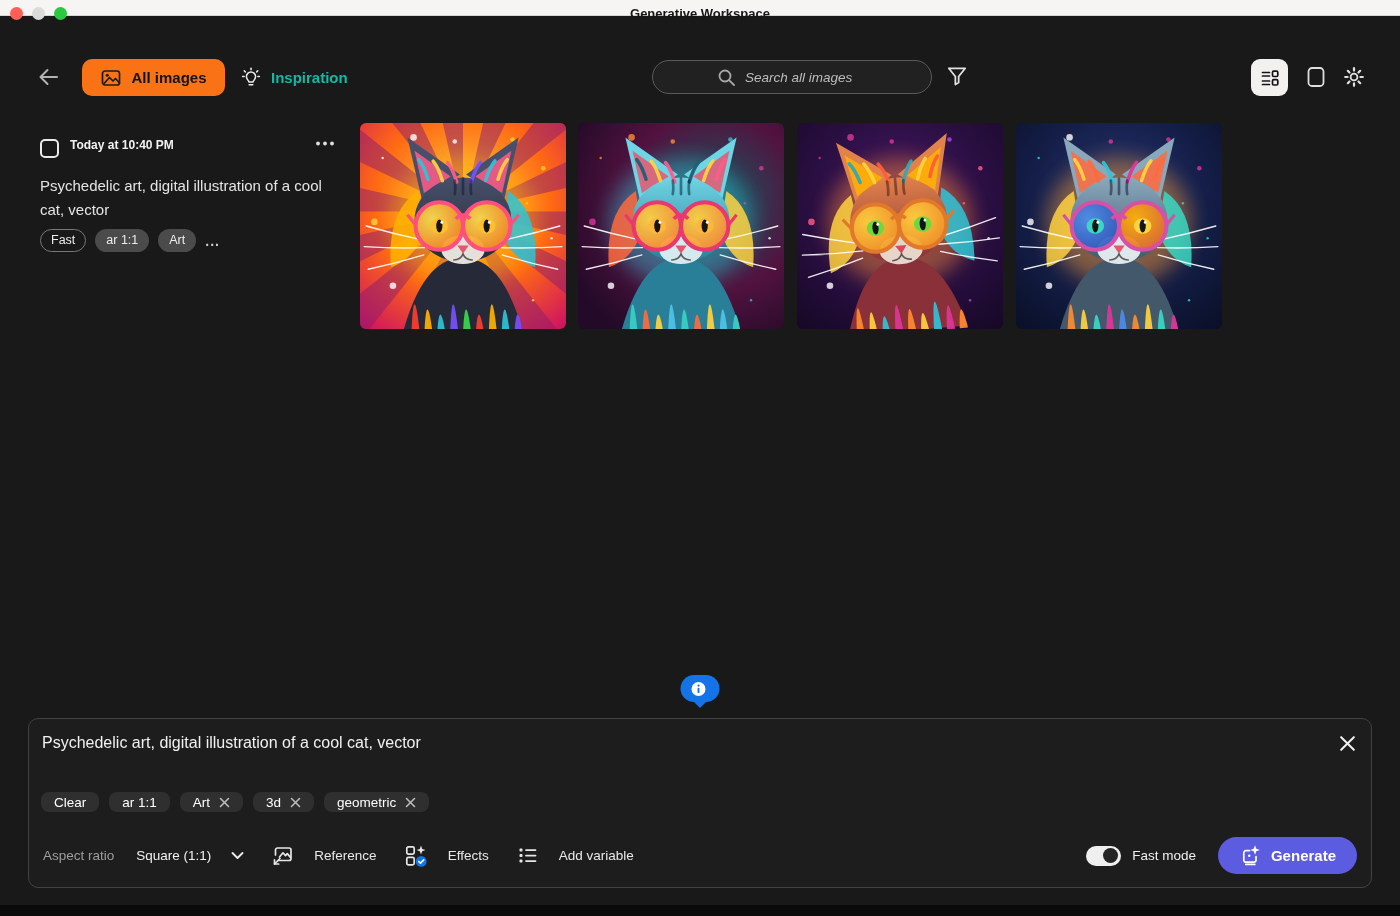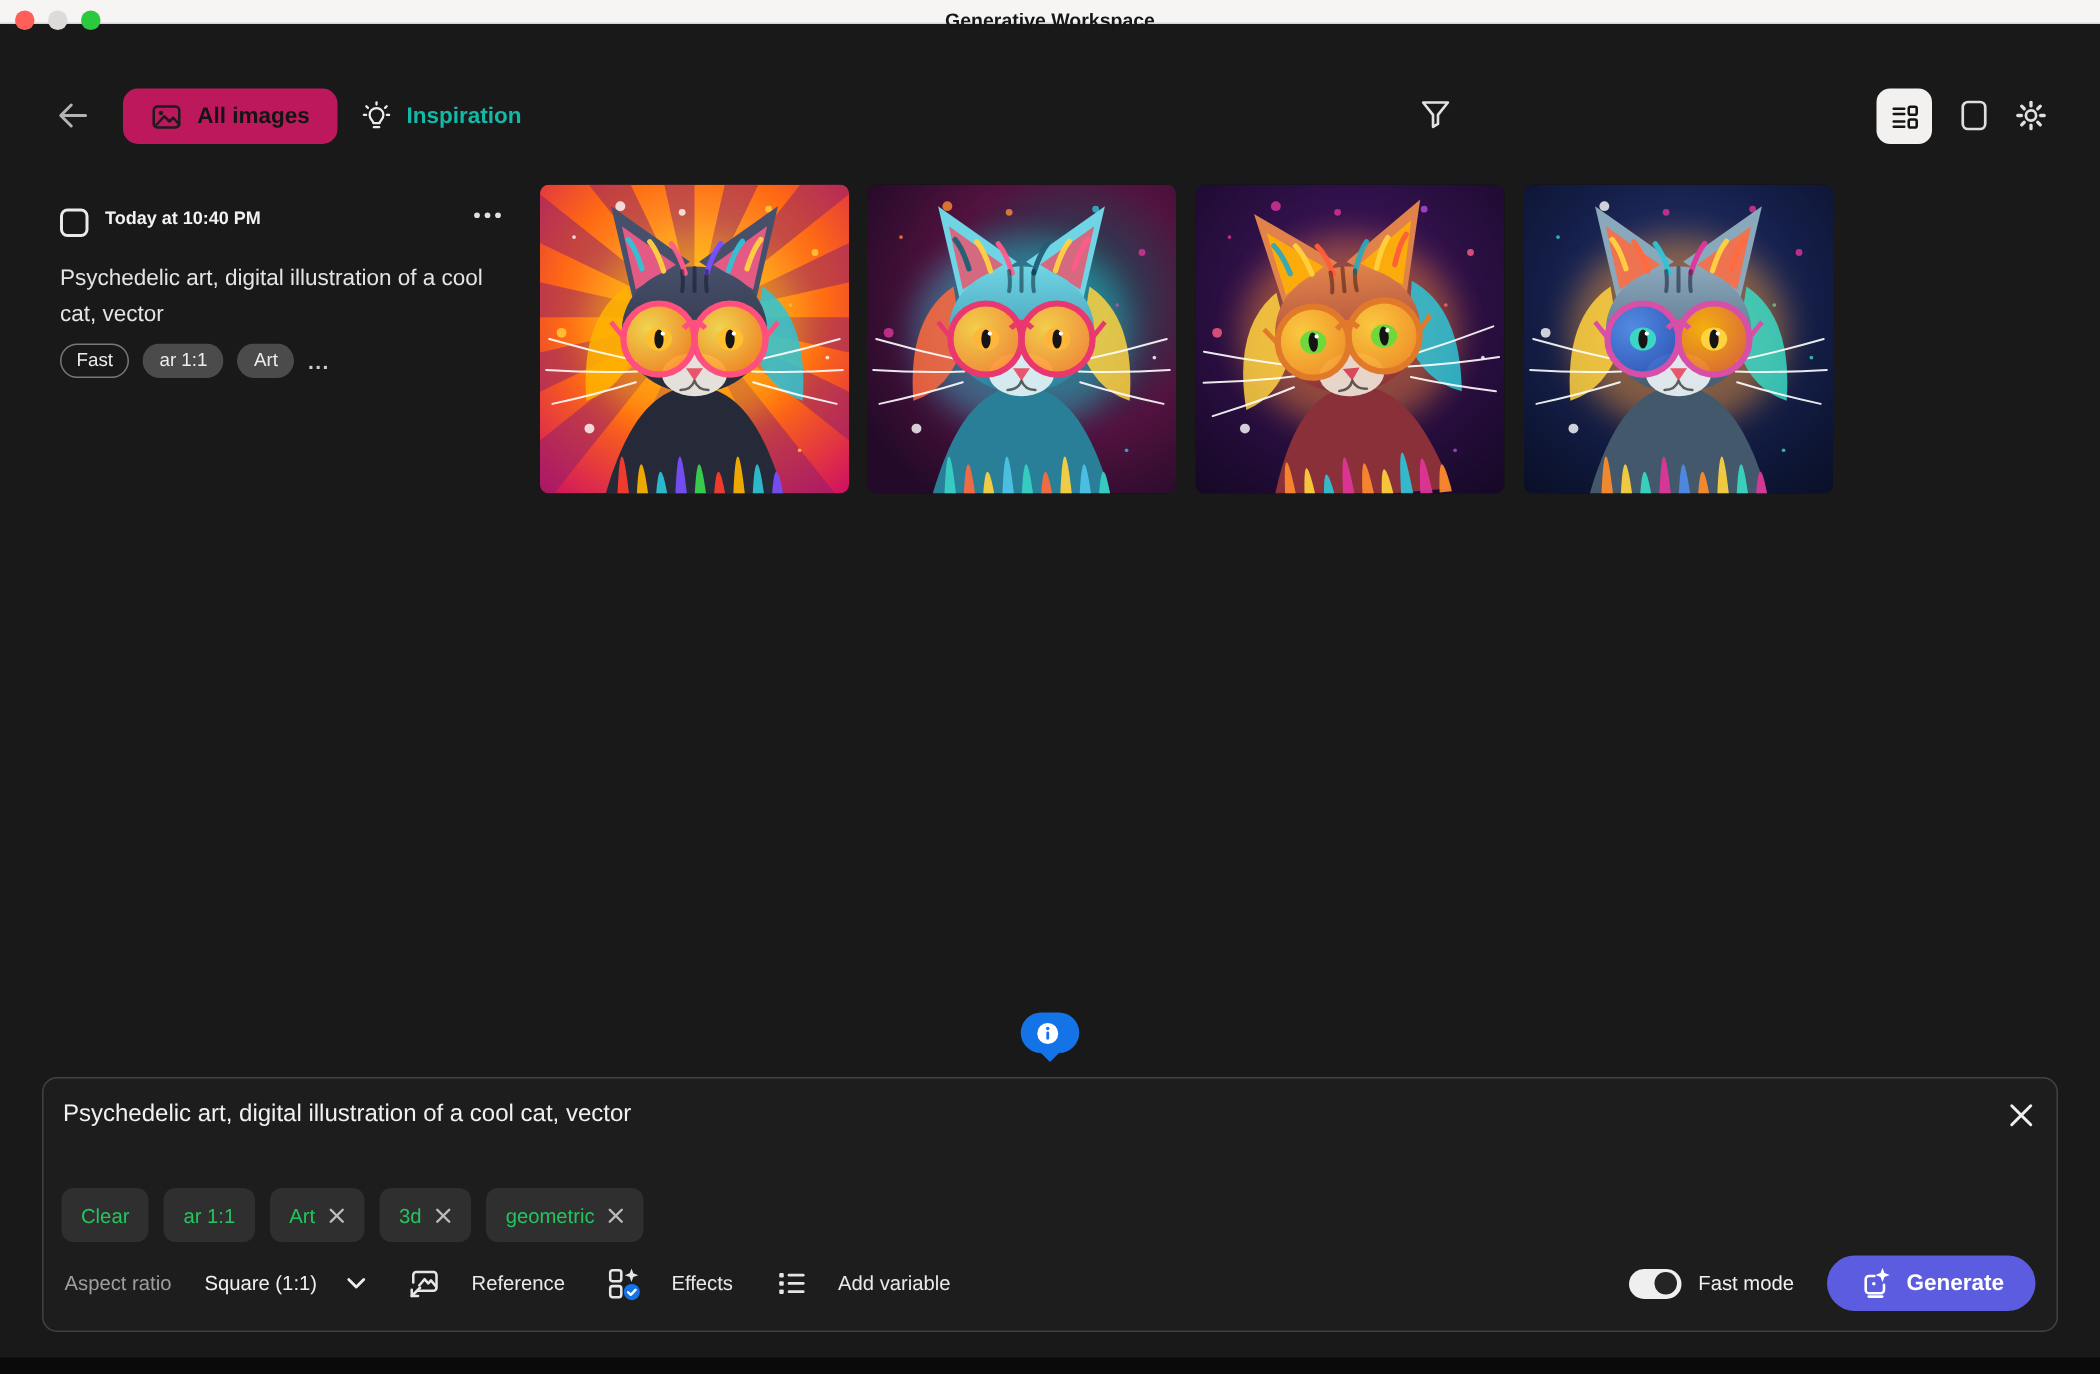--- a/index.html
+++ b/index.html
@@ -13,21 +13,21 @@
   .traffic { position:absolute; left:10px; top:7px; display:flex; gap:9px; }
   .traffic span { width:13px; height:13px; border-radius:50%; display:block; }
   .win-title { position:absolute; left:0; right:0; top:0; height:28px; line-height:27px;
                text-align:center; font-size:13px; font-weight:bold; color:#161616; }
 
   .main { position:absolute; top:28px; left:0; right:0; height:877px; background:#191919; }
   .bottom-strip { position:absolute; left:0; right:0; bottom:0; height:11px; background:#0a0a0a; }
 
   
   .icon-btn { position:absolute; background:none; border:none; cursor:pointer; padding:0; line-height:0; }
-  .allimages-btn { position:absolute; left:82px; top:31px; width:143px; height:37px; background:#be185d;
+  .allimages-btn { position:absolute; left:82px; top:31px; width:143px; height:37px; background:#f97316;
                    border:none; border-radius:10px; display:flex; align-items:center; justify-content:center;
                    gap:9px; font-size:15px; font-weight:bold; color:#141414; cursor:pointer;
                    font-family:"Liberation Sans", sans-serif; }
   .inspiration-btn { position:absolute; left:240px; top:31px; height:37px; display:flex; align-items:center;
                      gap:9px; background:none; border:none; font-size:15px; font-weight:bold; color:#14b8a6;
                      cursor:pointer; font-family:"Liberation Sans", sans-serif; }
   .search { position:absolute; left:652px; top:32px; width:280px; height:34px; border:1.5px solid #5a5a5a;
             border-radius:17px; background:#212121; display:flex; align-items:center; }
   .search svg { margin-left:64px; flex:none; }
   .search input { background:none; border:none; outline:none; color:#e8e8e8; font-size:13.5px;
@@ -62,22 +62,22 @@
                   width:0; height:0; border-left:7px solid transparent; border-right:7px solid transparent;
                   border-top:7px solid #1473e6; }
 
   
   .panel { position:absolute; left:28px; top:690px; width:1344px; height:170px; background:#1d1d1d;
            border:1px solid #424242; border-radius:10px; }
   .panel-prompt { position:absolute; left:13px; top:15px; right:50px; font-size:16px; color:#f1f1f1; }
   .panel-close { position:absolute; right:12px; top:12px; width:24px; height:24px; background:none;
                  border:none; cursor:pointer; line-height:0; }
   .chips { position:absolute; left:12px; top:73px; display:flex; align-items:center; gap:10px; }
-  .chip { height:36px; display:flex; align-items:center; gap:9px; padding:0 13px; border-radius:8px;
-          background:#2f2f2f; color:#22c55e; font-size:13.5px; cursor:pointer; }
+  .chip { height:20px; display:flex; align-items:center; gap:9px; padding:0 13px; border-radius:8px;
+          background:#2f2f2f; color:#ffffff; font-size:13.5px; cursor:pointer; }
   .controls { position:absolute; left:14px; right:14px; bottom:13px; height:37px; display:flex;
               align-items:center; }
   .ctl-group { display:flex; align-items:center; gap:20px; background:none; border:none; cursor:pointer;
                color:#e9e9e9; font-size:13.5px; font-family:"Liberation Sans", sans-serif; }
   .ctl-gap { width:27px; flex:none; }
   .aspect-label { color:#9e9e9e; font-size:13.5px; }
   .aspect-value { color:#f0f0f0; font-size:13.5px; margin-left:2px; }
   .controls-right { margin-left:auto; display:flex; align-items:center; }
   .toggle { position:relative; width:35px; height:20px; border-radius:10px; background:#efefef;
             border:none; cursor:pointer; flex:none; }
@@ -132,20 +132,29 @@
           <path d="M11 1.2 v1.5"></path>
             <path d="M4.2 3.8 l1.1 1.1"></path>
             <path d="M17.8 3.8 l-1.1 1.1"></path>
           <path d="M2.6 9.6 h1.5"></path>
             <path d="M17.9 9.6 h1.5"></path>
         </g>
       </svg>
       <span>Inspiration</span>
     </button>
 
+    <div class="search">
+      <svg width="19" height="19" viewBox="0 0 19 19">
+        <g stroke="#a8a8a8" stroke-width="1.8" fill="none" stroke-linecap="round">
+          <circle cx="8" cy="8" r="5.5"></circle>
+            <path d="M12.3 12.3 L17 17"></path>
+        </g>
+      </svg>
+      <input type="text" placeholder="Search all images" style="">
+    </div>
 
     <button class="icon-btn" style="left:946px; top:37px;">
       <svg width="22" height="22" viewBox="0 0 20 20">
         <path d="M2.5 3 H17.5 L11.5 10.5 V16 L8.5 17.8 V10.5 Z" stroke="#e2e2e2" stroke-width="1.6" fill="none" stroke-linejoin="round"></path>
       </svg>
     </button>
 
     <button class="viewlist-btn">
       <svg width="21" height="21" viewBox="0 0 21 21">
         <g stroke="#141414" stroke-width="1.7" fill="none" stroke-linecap="round">

